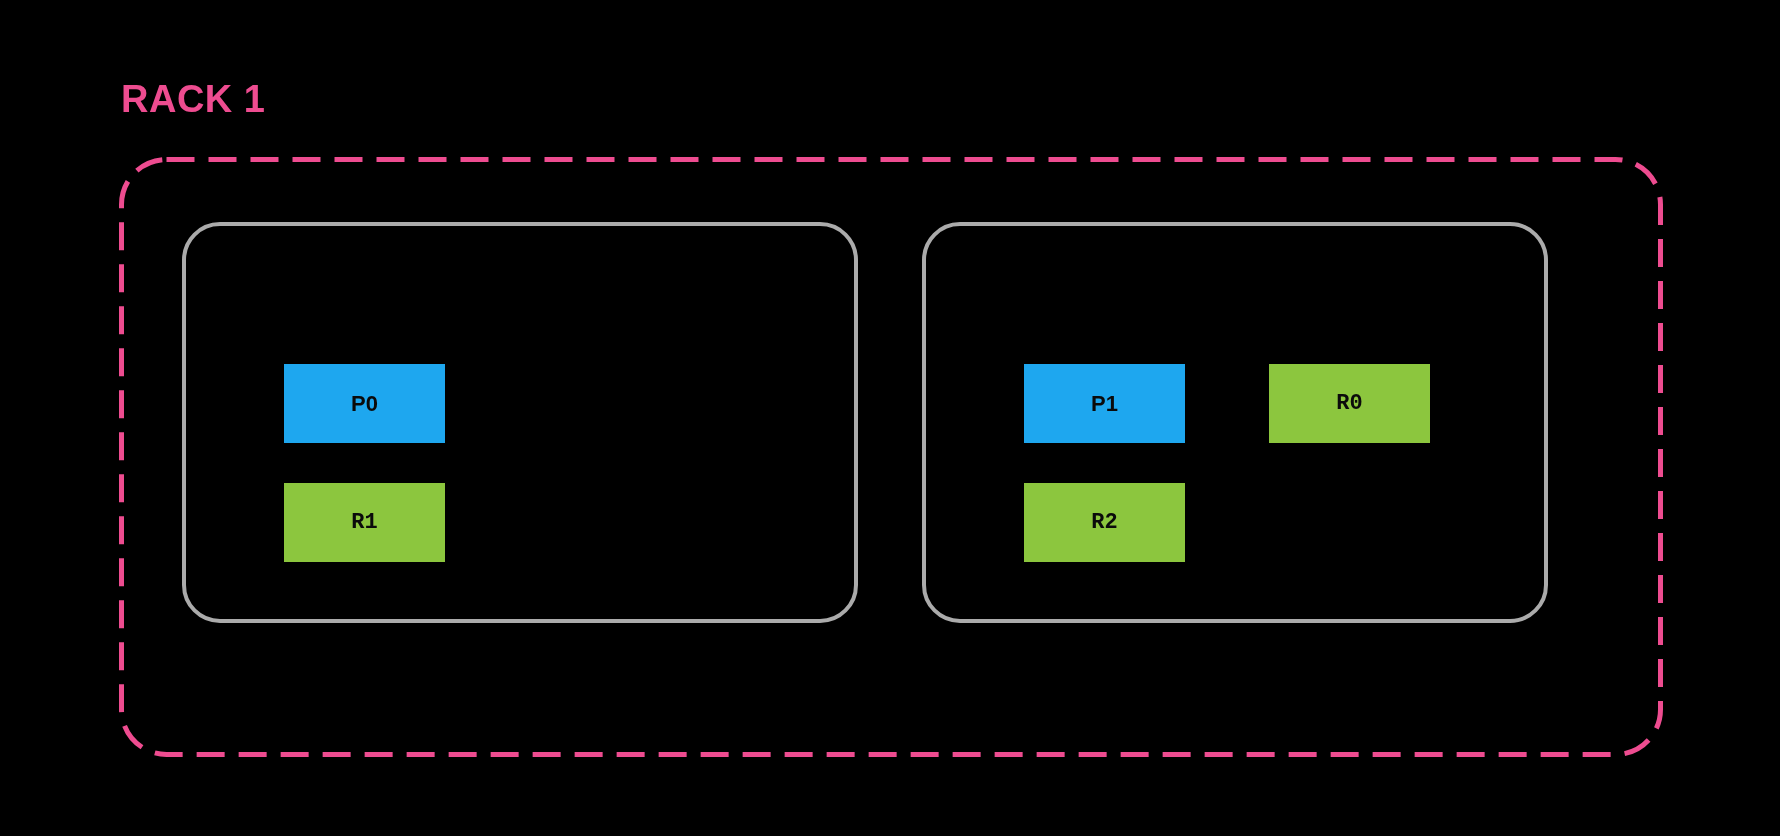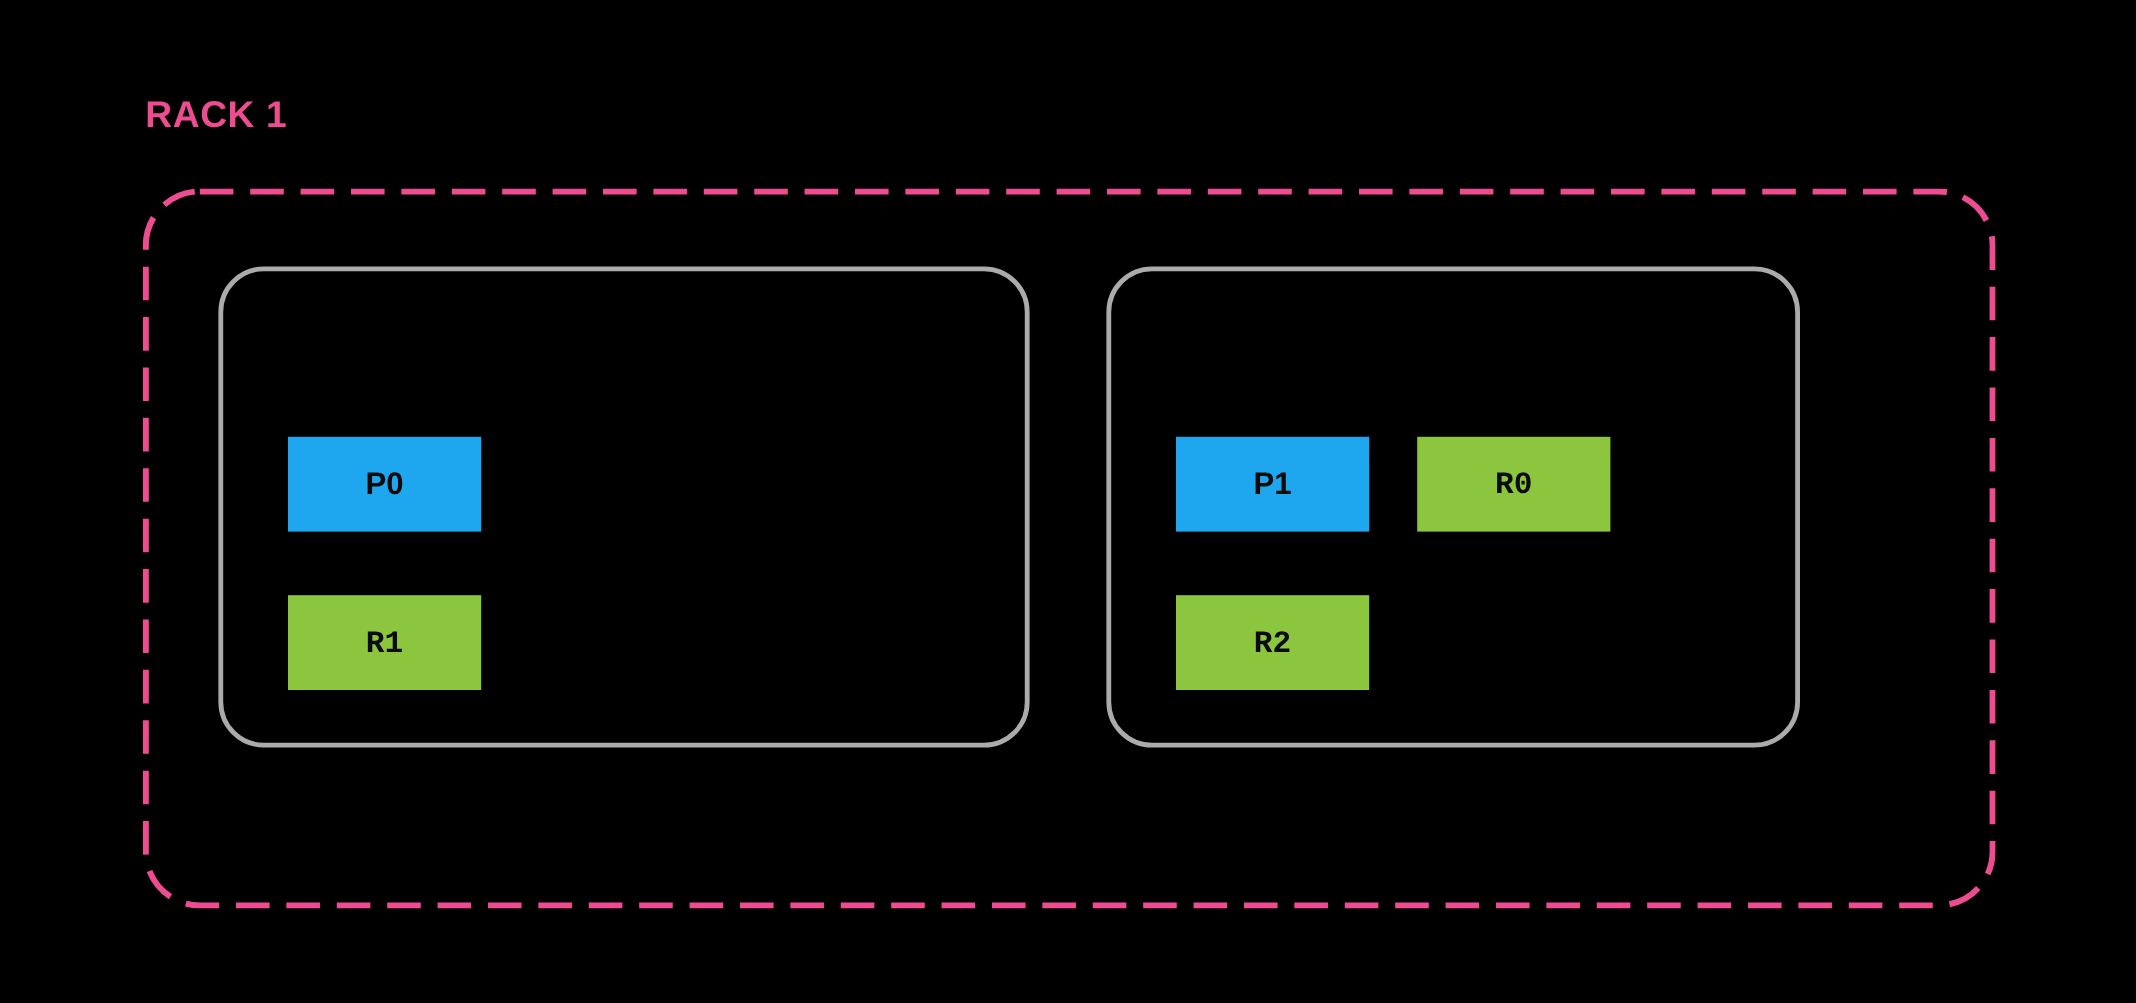--- a/index.html
+++ b/index.html
@@ -12,21 +12,21 @@
     position: relative;
     width: 1780px;
     height: 836px;
     background: var(--background, #000);
     overflow: hidden;
   }
   .rack-title {
     position: absolute;
     left: 121px;
     top: 78px;
-    font-size: 31px;
+    font-size: 38px;
     font-weight: 800;
     letter-spacing: 0.5px;
     color: var(--rack-title, #ee4c90);
   }
   .rack-boundary {
     position: absolute;
     left: 119px;
     top: 157px;
     width: 1544px;
     height: 600px;
@@ -34,38 +34,39 @@
   .node-box {
     position: absolute;
     top: 222px;
     height: 401px;
     border: 4px solid var(--group-border, #ababab);
     border-radius: 38px;
     box-sizing: border-box;
     background: transparent;
   }
   .node-box--left  { left: 182px; width: 676px; }
-  .node-box--right { left: 922px; width: 578px; }
+  .node-box--right { left: 922px; width: 626px; }
   .chip-row {
     position: absolute;
     left: 54px;
     display: flex;
     gap: 40px;
   }
   .chip-row--top    { top: 138px; }
-  .chip-row--bottom { top: 270px; }
+  .chip-row--bottom { top: 257px; }
   .chip {
     width: 161px;
     height: 79px;
     display: flex;
     align-items: center;
     justify-content: center;
-    font-size: 26px;
+    font-size: 22px;
     font-weight: 700;
     color: var(--chip-text, #0b0b0b);
+    margin-left: 44px;
   }
   .chip--blue  { background: var(--blue-chip,  #1ea7ef); }
   .chip--green { background: var(--green-chip, #8cc63e); font-family: Liberation Mono, monospace; }
 </style>
 </head>
 <body>
 
 <div class="canvas">
 
   <div class="rack-title">RACK 1</div>

